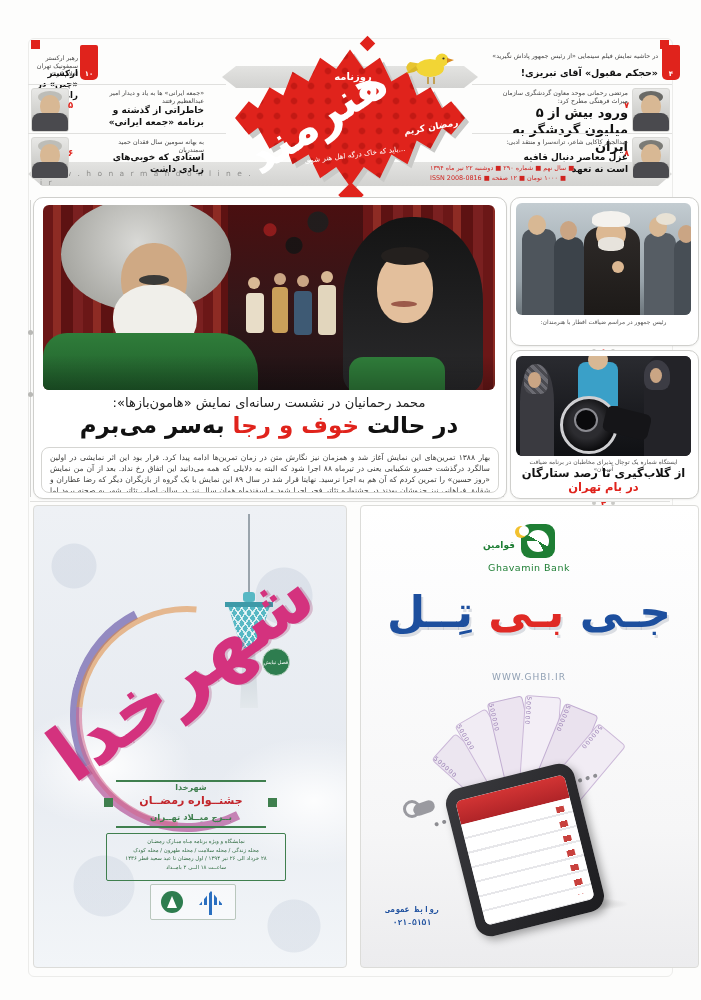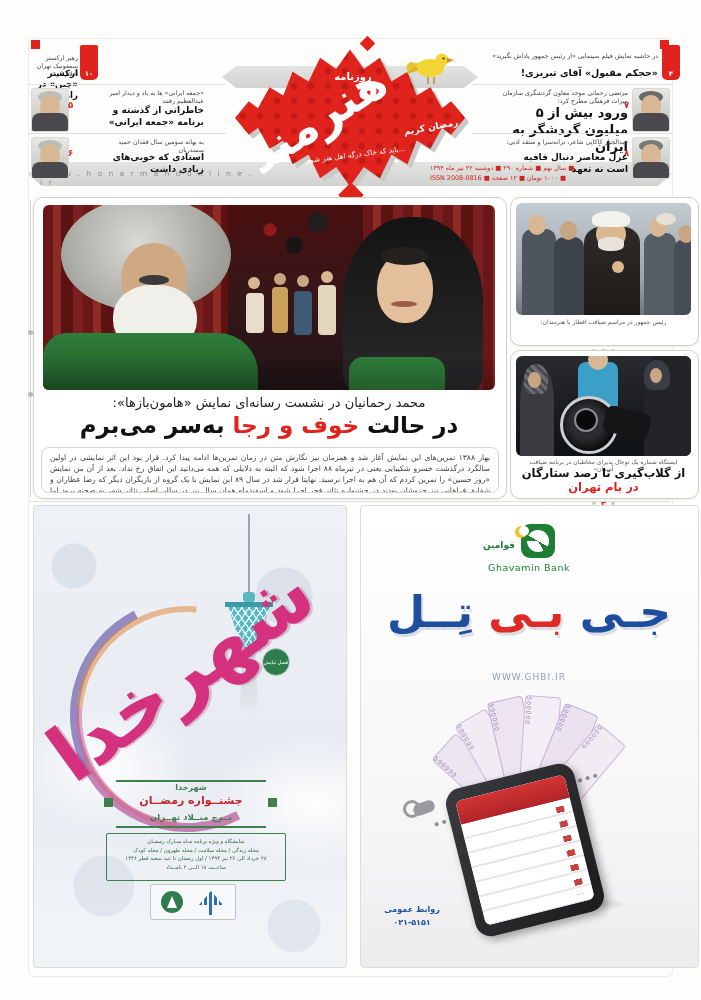--- a/index.html
+++ b/index.html
@@ -280,18 +280,18 @@
 
     <div class="abs" style="left:118px;top:390px;width:150px;height:16px;background:radial-gradient(closest-side,rgba(0,0,0,.3),rgba(0,0,0,0));"></div>
     <div class="abs" style="left:98px;top:268px;width:132px;height:152px;background:linear-gradient(135deg,#3a3a3e,#1c1c1f);border-radius:16px;transform:rotate(-14deg);box-shadow:3px 4px 8px rgba(0,0,0,.35);">
       <div class="abs" style="left:10px;top:12px;width:112px;height:128px;background:#f4f4f5;border-radius:6px;overflow:hidden;">
         <div class="abs" style="left:0;top:0;width:112px;height:24px;background:linear-gradient(180deg,#d23434,#b02428);"></div>
         <div class="abs" style="left:0;top:24px;width:112px;height:104px;background:repeating-linear-gradient(180deg,#ffffff 0 13px,#e7e7ea 13px 15px);"></div>
         <div class="abs" style="left:96px;top:30px;width:8px;height:90px;background:repeating-linear-gradient(180deg,#c8413d 0 6px,transparent 6px 15px);"></div>
       </div>
     </div>
 
-    <div class="abs rtl" style="left:16px;top:398px;width:70px;text-align:center;font-size:8px;color:#1d4f9e;font-weight:bold;line-height:1.6;">
+    <div class="abs rtl" style="left:16px;top:398px;width:70px;text-align:center;font-size:8px;color:#1d4f9e;font-weight:bold;line-height:1.6;font-family:Liberation Mono, monospace;">
       <div>روابط عمومی</div>
       <div>۰۲۱-۵۱۵۱</div>
     </div>
   </div>
 </div>
 
 </body></html>

